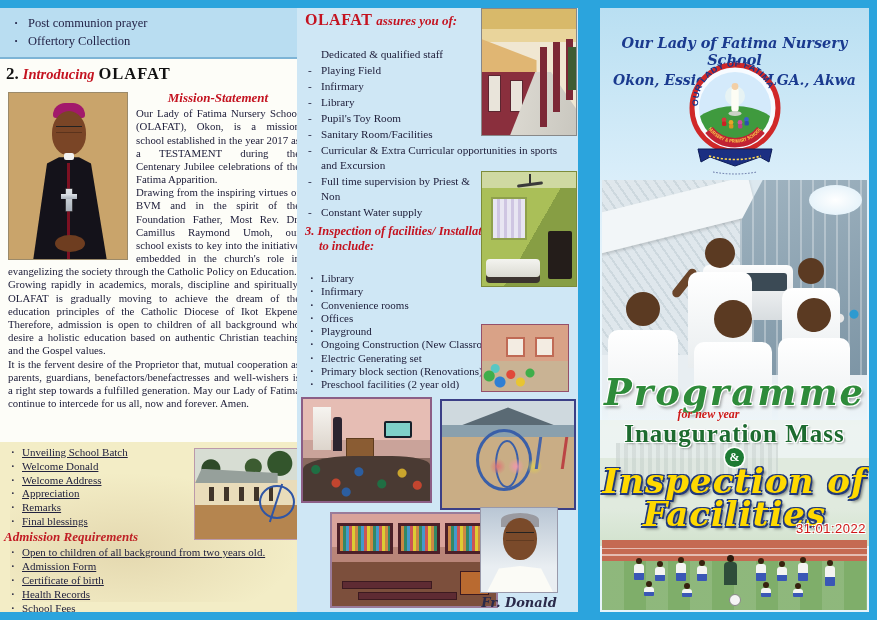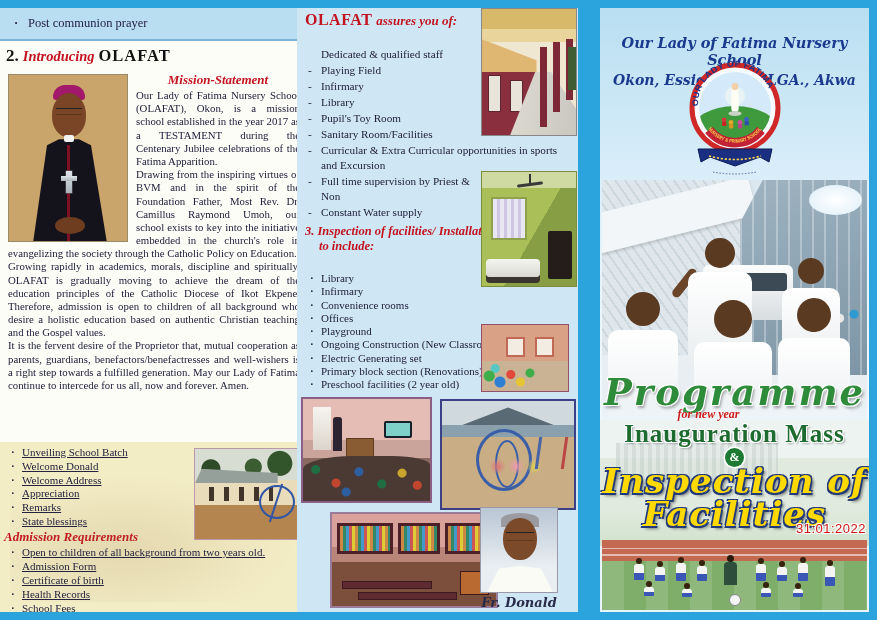--- a/index.html
+++ b/index.html
@@ -161,20 +161,21 @@
 .adultf::before{content:"";position:absolute;left:3px;top:0;width:7px;height:7px;border-radius:50%;background:#2a1a0d}
 .adultf::after{content:"";position:absolute;left:0;top:7px;bottom:0;width:100%;background:#2e4d3a;border-radius:4px 4px 0 0}
 .ball{position:absolute;left:48%;bottom:4px;width:12px;height:12px;border-radius:50%;background:#f4f4f4;border:1px solid #888;z-index:3}
 </style>
 </head>
 <body>
 
 <div class="panel left">
   <div class="top-list">
     <div class="tl-item">Post communion prayer</div>
+    <div class="tl-item">Offertory Collection</div>
   </div>
   <div class="sec2-head">
     <span class="s2no">2.</span>
     <span class="s2script">Introducing</span>
     <span class="s2title">OLAFAT</span>
   </div>
   <div class="mission">
     <div class="photo bishop">
       <div class="b-cap"></div>
       <div class="b-head"></div>
@@ -197,21 +198,21 @@
       <div class="bd-roof"></div>
       <div class="bd-windows"></div>
       <div class="bd-swing"></div>
     </div>
     <ul class="ylist">
       <li>Unveiling School Batch</li>
       <li>Welcome Donald</li>
       <li>Welcome Address</li>
       <li>Appreciation</li>
       <li>Remarks</li>
-      <li>State blessings</li>
+      <li>Final blessings</li>
     </ul>
     <div class="adm-head">Admission Requirements</div>
     <ul class="ylist">
       <li>Open to children of all background from two years old.</li>
       <li>Admission Form</li>
       <li>Certificate of birth</li>
       <li>Health Records</li>
       <li>School Fees</li>
 
     </ul>

